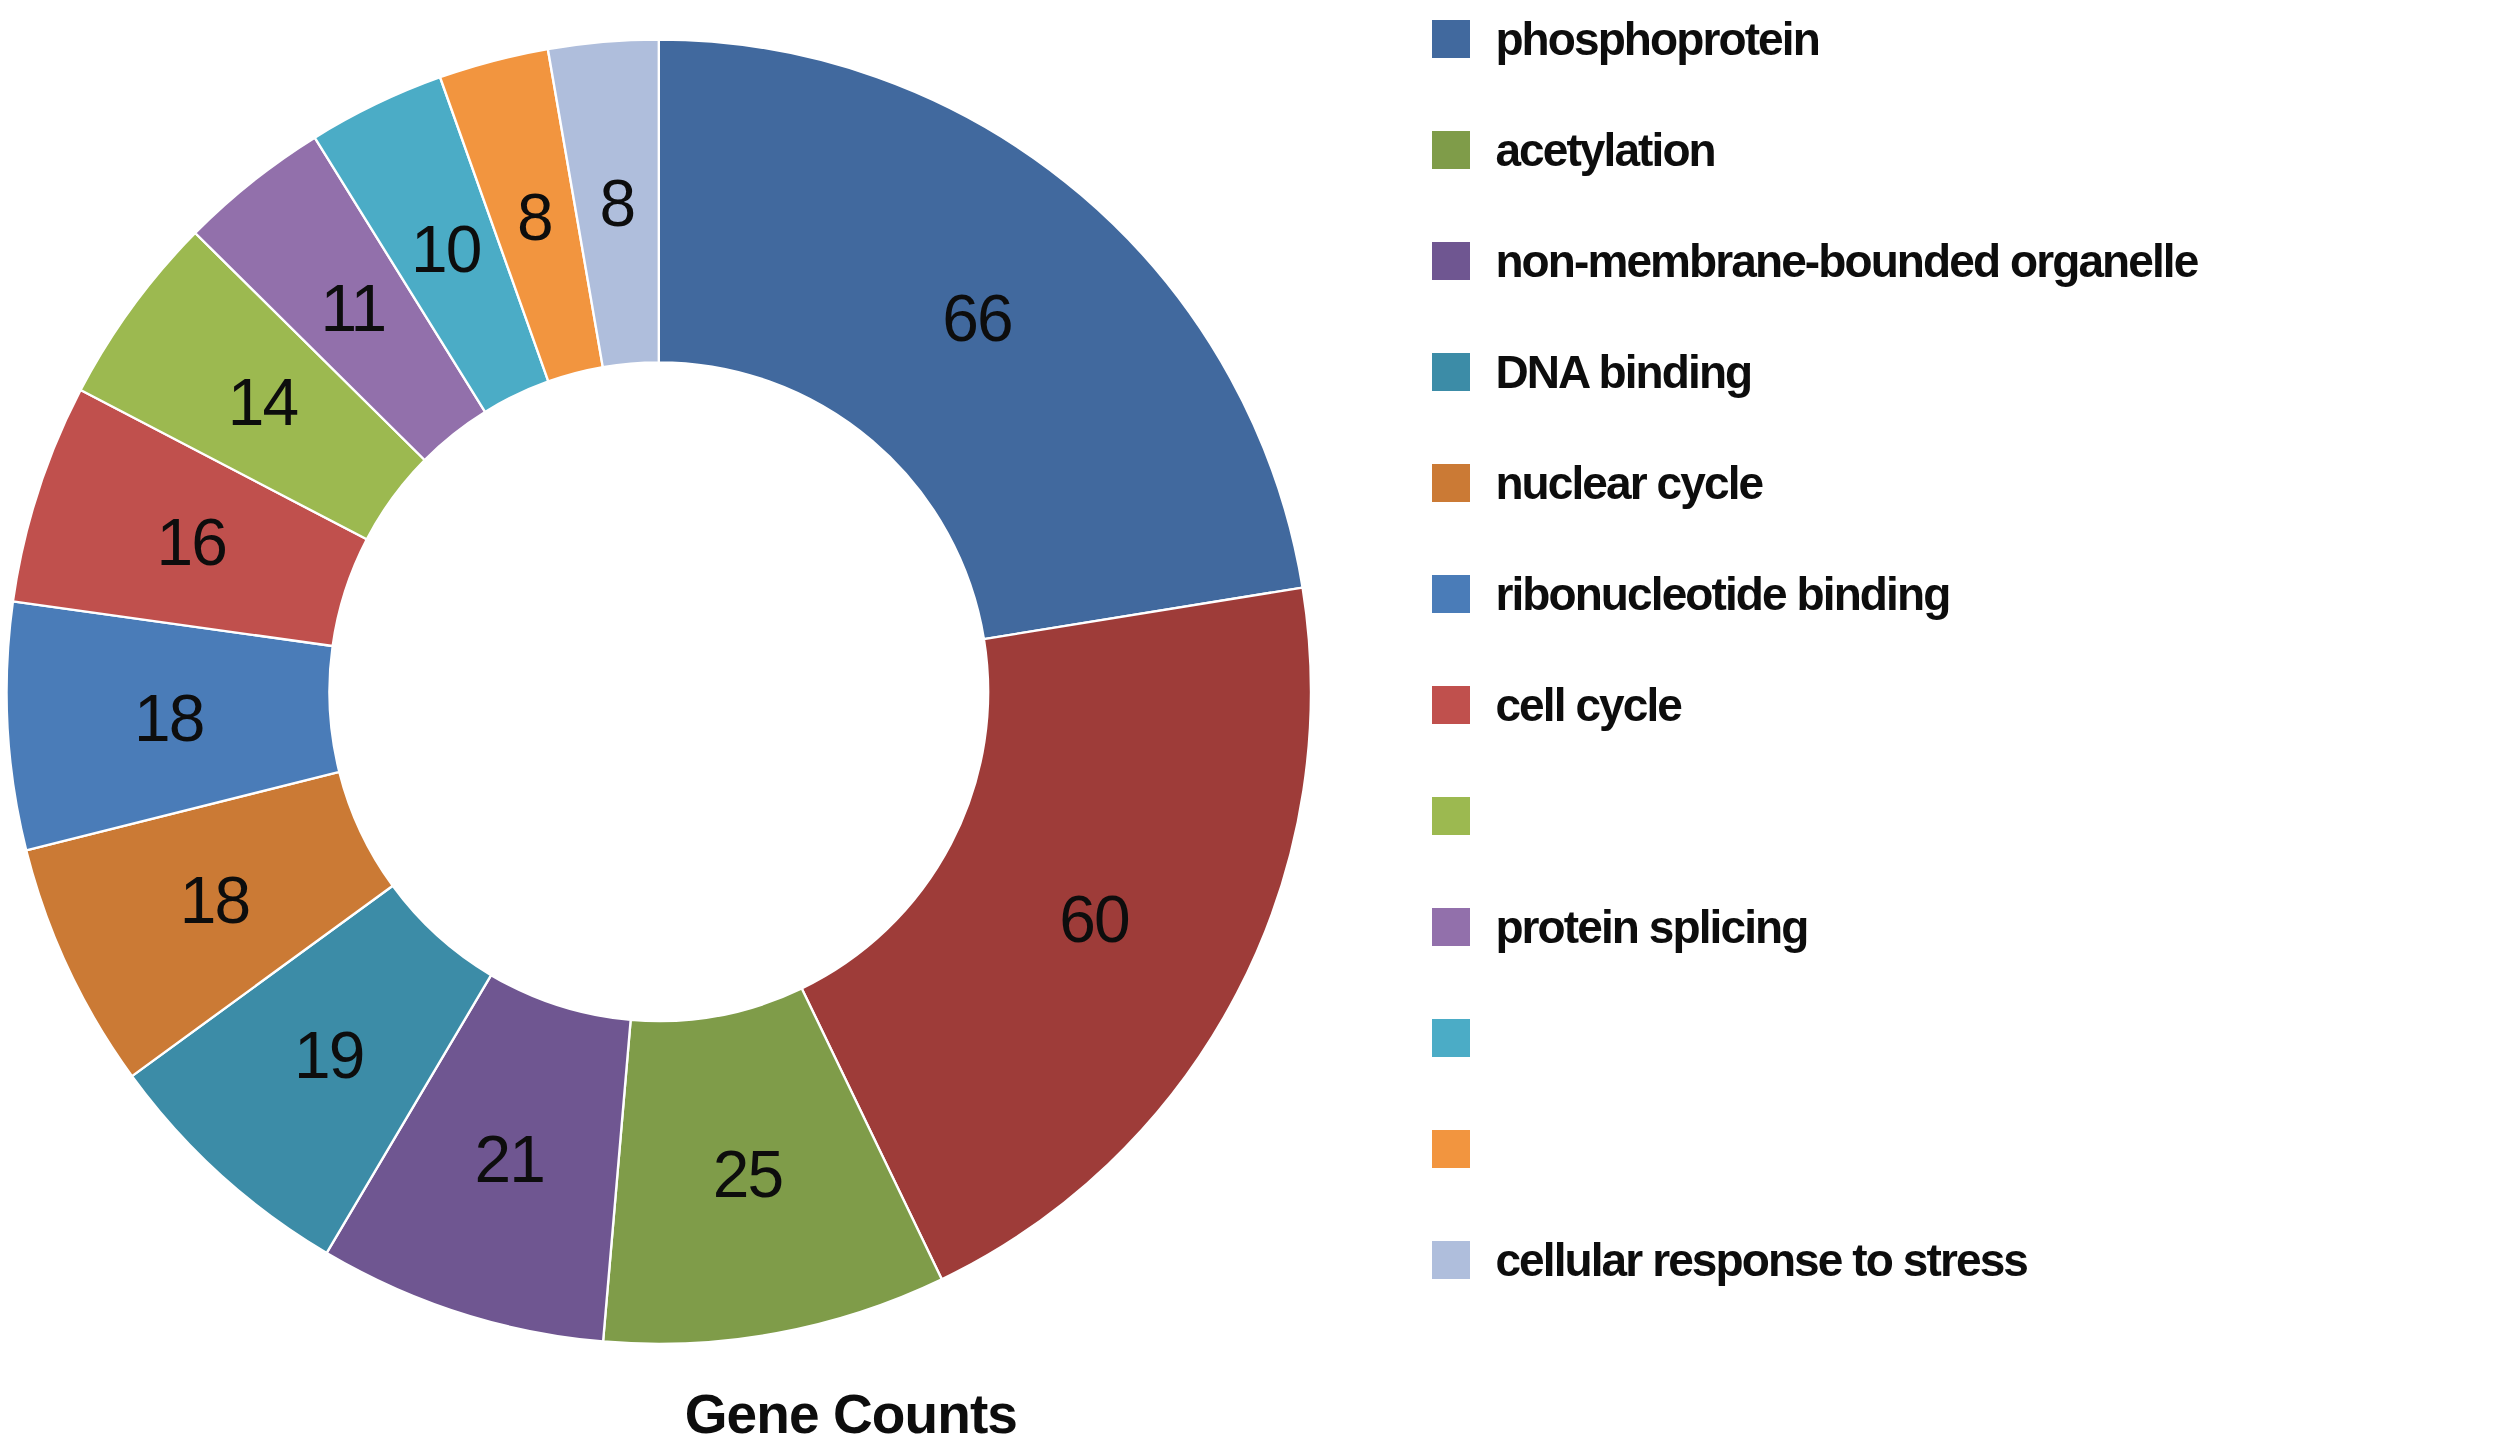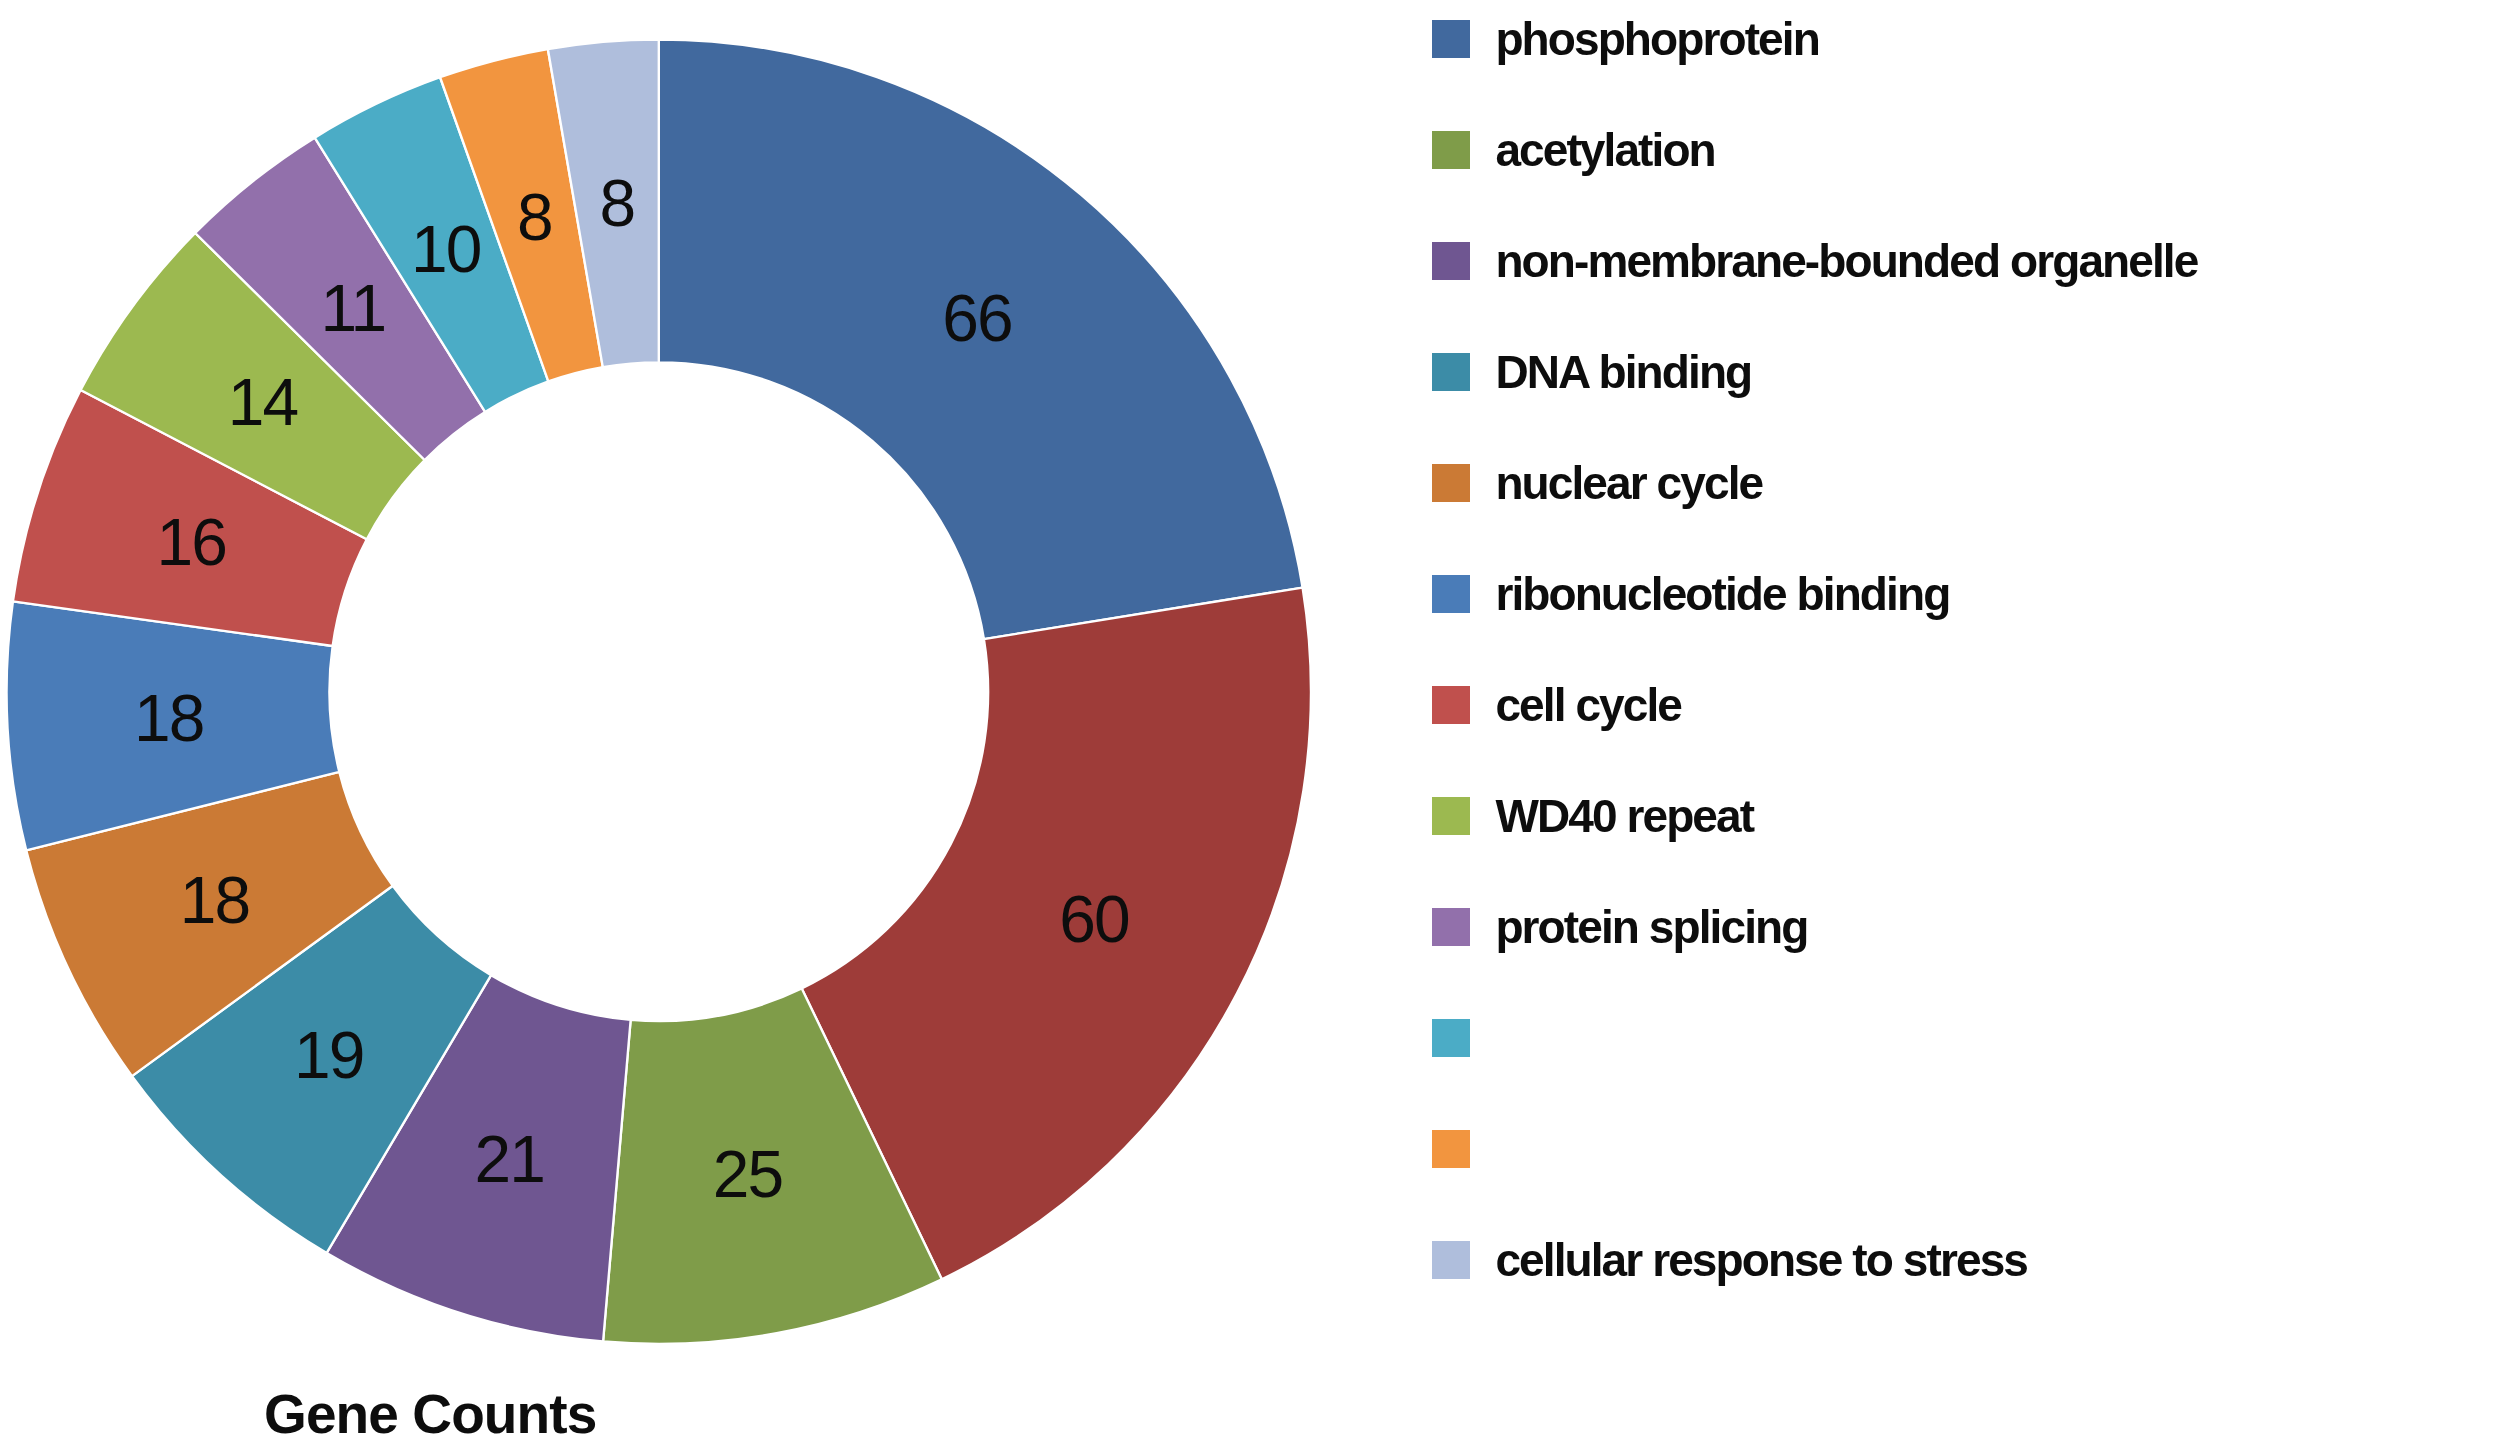--- a/index.html
+++ b/index.html
@@ -21,21 +21,21 @@
     font-size:70px;
     font-weight:500;
     letter-spacing:-2px;
     fill:#0d0d0d;
   }
   .chart-title {
     position:absolute;
     left:264px;
     top:1382px;
     width:753px;
-    text-align:left;
+    text-align:right;
     font-size:55px;
     font-weight:bold;
     letter-spacing:-0.9px;
     color:#0d0d0d;
     white-space:nowrap;
   }
   .legend {
     position:absolute;
     left:1432px;
     top:-17px;
@@ -118,21 +118,20 @@
       <div class="legend-row">
         <span class="legend-swatch" style="background: rgb(74, 124, 184);"></span>
         <span class="legend-label">ribonucleotide binding</span>
       </div>
       <div class="legend-row">
         <span class="legend-swatch" style="background: rgb(192, 80, 77);"></span>
         <span class="legend-label">cell cycle</span>
       </div>
       <div class="legend-row">
         <span class="legend-swatch" style="background: rgb(156, 185, 80);"></span>
-        <span class="legend-label">WD40 repeat</span>
       </div>
       <div class="legend-row">
         <span class="legend-swatch" style="background: rgb(146, 112, 171);"></span>
         <span class="legend-label">protein splicing</span>
       </div>
       <div class="legend-row">
         <span class="legend-swatch" style="background: rgb(75, 172, 198);"></span>
       </div>
       <div class="legend-row">
         <span class="legend-swatch" style="background: rgb(242, 149, 63);"></span>

